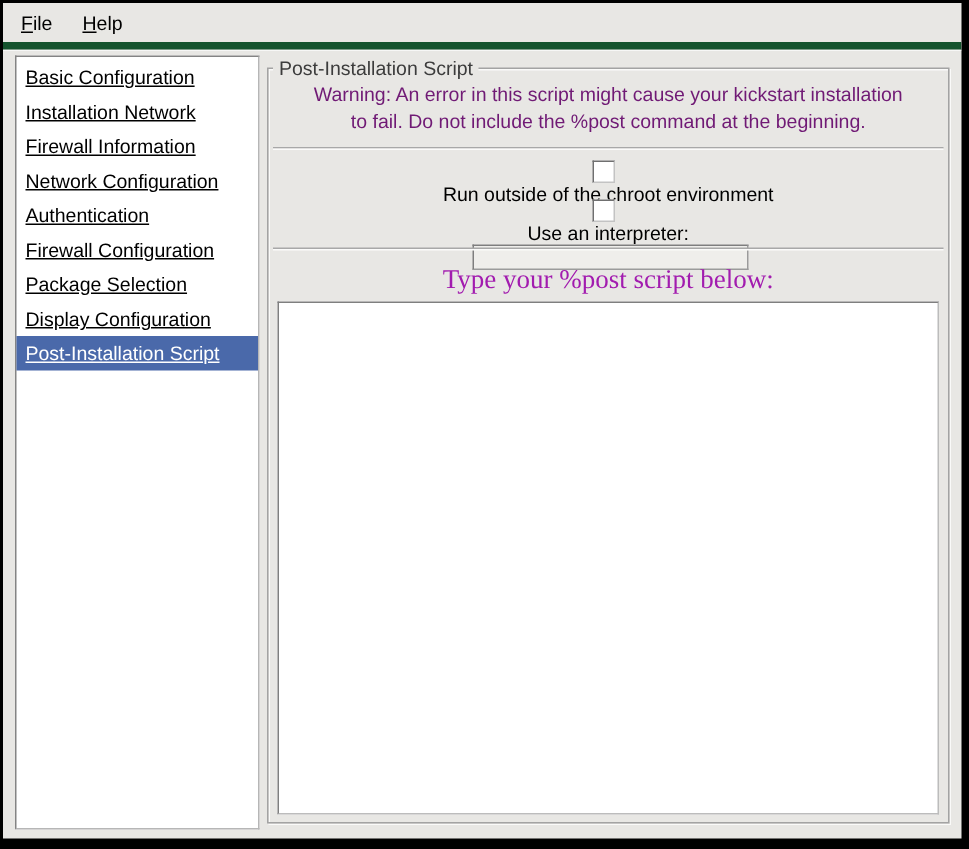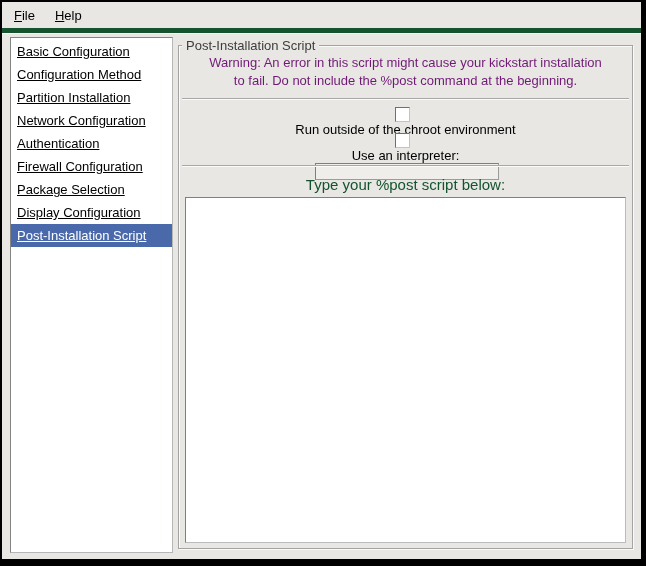--- a/index.html
+++ b/index.html
@@ -64,43 +64,43 @@
   }
   .check-label{cursor:default;white-space:nowrap;}
   .entry{
     flex:1;height:19px;margin:0 4px 0 6px;
     background:#efeeeb;
     border:1px solid #9b9b9b;border-top-color:#7e7e7e;border-left-color:#7e7e7e;
     font-size:13px;font-family:"Liberation Sans","DejaVu Sans",sans-serif;
     padding:0 3px;outline:none;color:#000;
   }
   .script-label{
-    text-align:center;font-size:15px;margin-top:9px;color:#14532d;
+    text-align:center;font-size:18px;margin-top:9px;color:#a21caf;font-family:Liberation Serif, serif;
   }
   .script-area{
     flex:1;margin:4px 6px 5px 6px;background:#ffffff;resize:none;outline:none;
     border:1px solid #7f7f7f;border-right-color:#bcbcbc;border-bottom-color:#bcbcbc;
     font-size:13px;font-family:"DejaVu Sans Mono","Liberation Mono",monospace;
     padding:2px;color:#000;
   }
 </style>
 </head>
 <body>
 
 <div class="window">
 
   <div class="menubar">
     <div class="menu-item"><span class="mn">F</span><span>ile</span></div>
     <div class="menu-item"><span class="mn">H</span><span>elp</span></div>
   </div>
 
   <div class="sidebar">
     <div class="sidebar-item">Basic Configuration</div>
-    <div class="sidebar-item">Configuration Method</div>
-    <div class="sidebar-item">Partition Installation</div>
+    <div class="sidebar-item">Installation Network</div>
+    <div class="sidebar-item">Firewall Information</div>
     <div class="sidebar-item">Network Configuration</div>
     <div class="sidebar-item">Authentication</div>
     <div class="sidebar-item">Firewall Configuration</div>
     <div class="sidebar-item">Package Selection</div>
     <div class="sidebar-item">Display Configuration</div>
     <div class="sidebar-item selected">Post-Installation Script</div>
   </div>
 
   <div class="frame">
     <div class="frame-title">Post-Installation Script</div>

